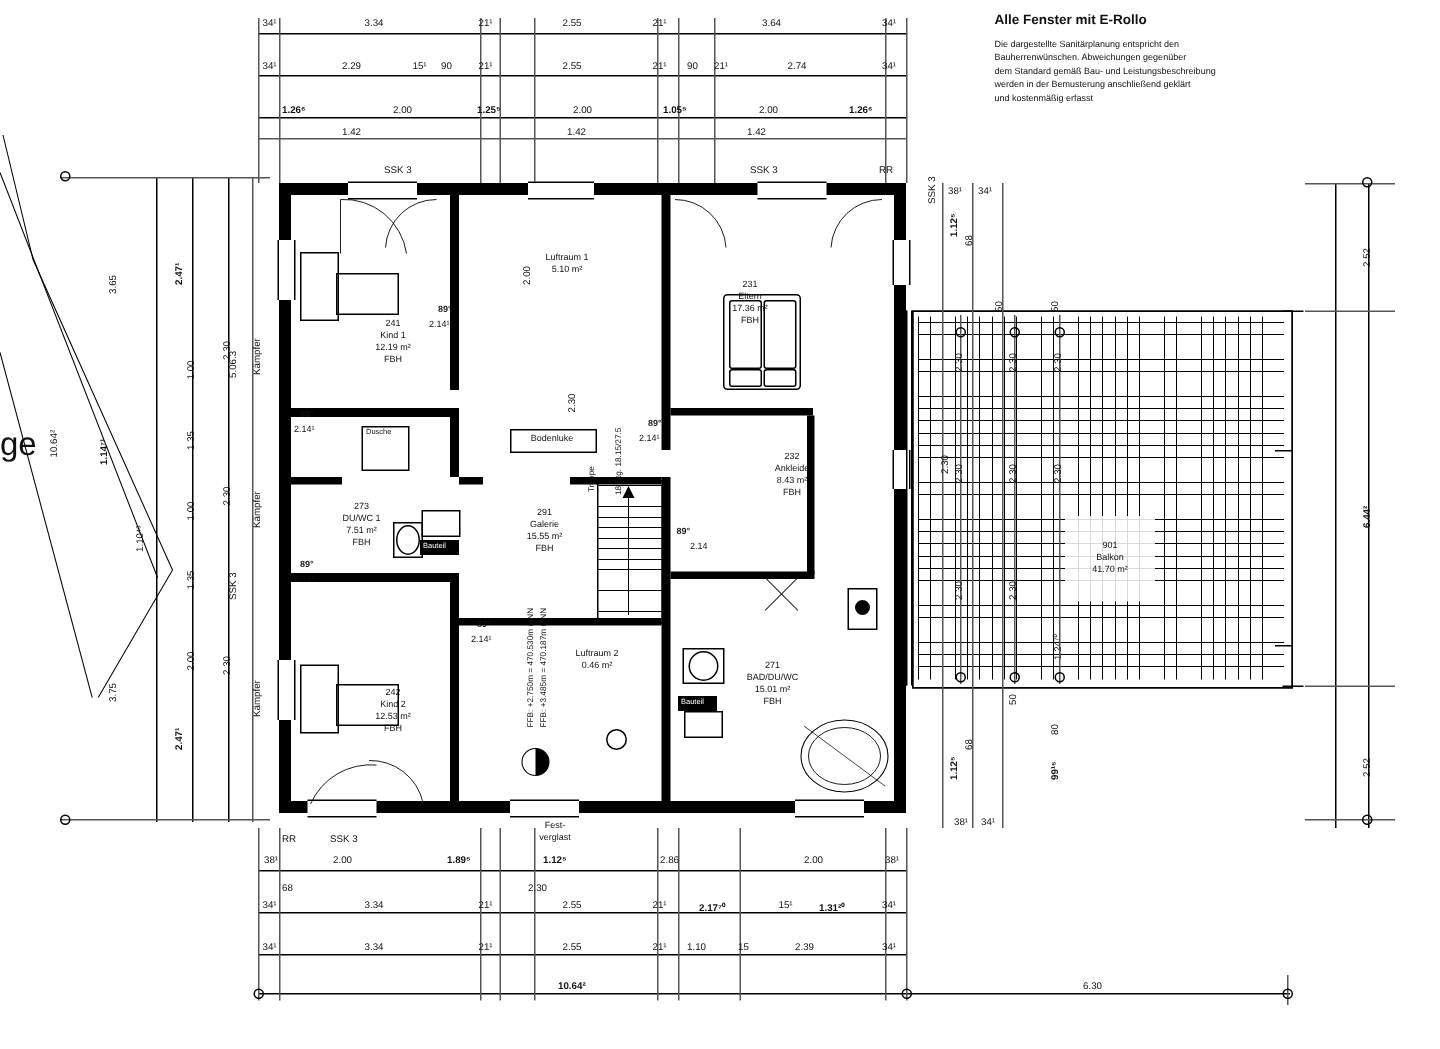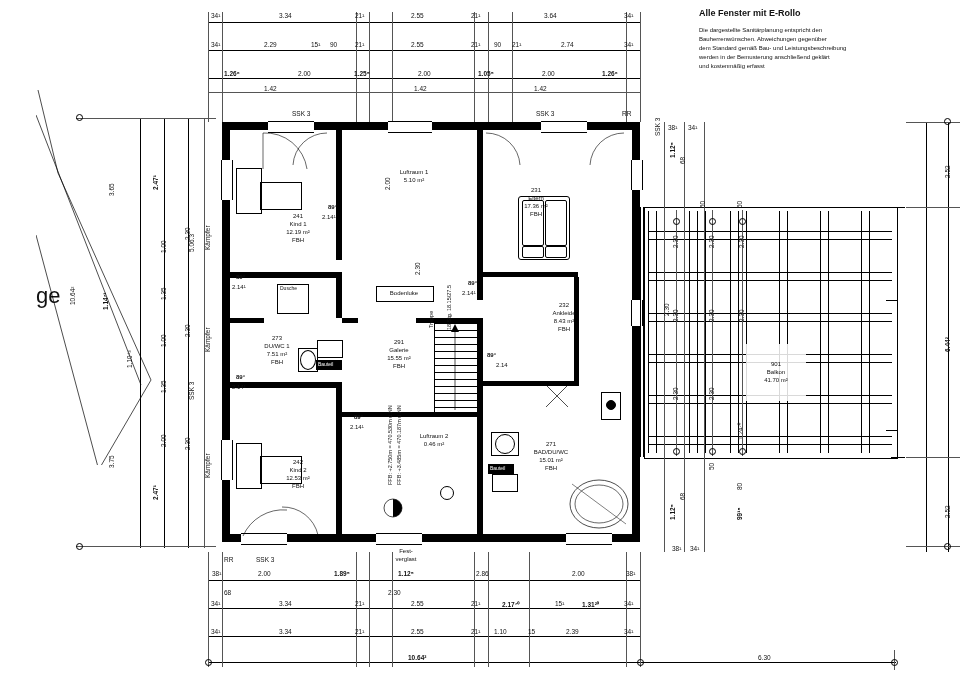--- a/index.html
+++ b/index.html
@@ -4,21 +4,21 @@
 <style>
   html,body{margin:0;padding:0;}
   body{
     width:960px;height:699px;
     background:#ffffff;
     font-family:"Liberation Sans", sans-serif;
     color:#111;
     overflow:hidden;
     position:relative;
   }
-  #stage{position:absolute;left:0;top:0;width:812px;height:699px;margin-left:36px;}
+  #stage{position:absolute;left:0;top:0;width:812px;height:699px;}
   .abs{position:absolute;}
   .dim{font-size:6.5px;color:#111;white-space:pre;}
   .dim.b{font-weight:bold;}
   .note-title{font-size:9px;font-weight:bold;}
   .note-body{font-size:6px;line-height:1.5;}
   .room{font-size:6px;line-height:1.35;text-align:center;white-space:pre;}
   .big-left{font-size:22px;color:#111;}
   
   .hline{position:absolute;height:0;border-top:0.6px solid #000;}
   .vline{position:absolute;width:0;border-left:0.6px solid #000;}

